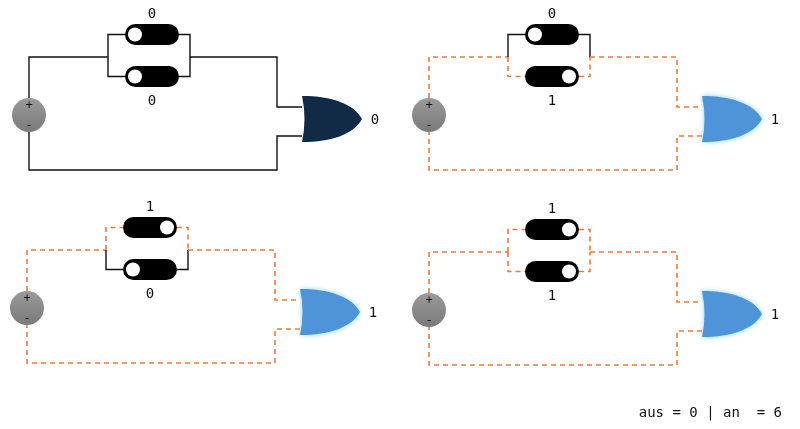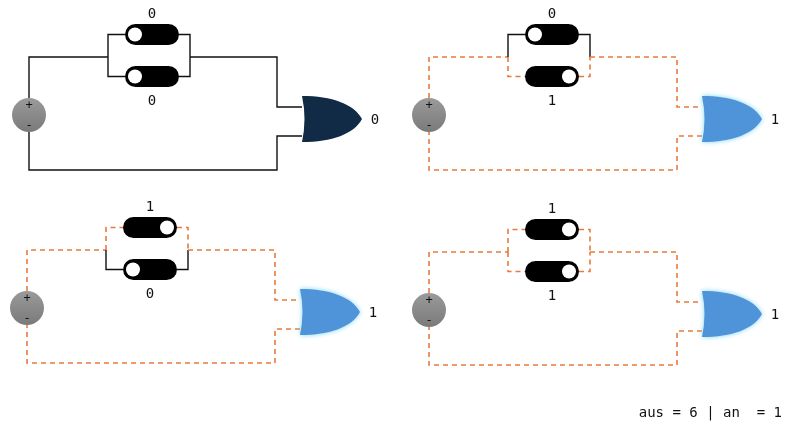--- a/index.html
+++ b/index.html
@@ -139,13 +139,13 @@
           <text x="29" y="129" text-anchor="middle" font-size="12" fill="#111" font-family="&quot;DejaVu Sans Mono&quot;, monospace">-</text>
         </g>
         <path d="M302,96 C332,96 354,104 362,119
                C354,134 332,142 302,142
                Q307,119 302,96 Z" fill="#4f94d8" filter="url(#glow)"></path>
         <text x="375" y="124" text-anchor="middle" class="lbl">1</text>
       </g>
     </g>
 </svg>
 
-<div class="legend">aus = 6 | an  = 1</div>
+<div class="legend">aus = 0 | an  = 6</div>
 
 </body></html>

